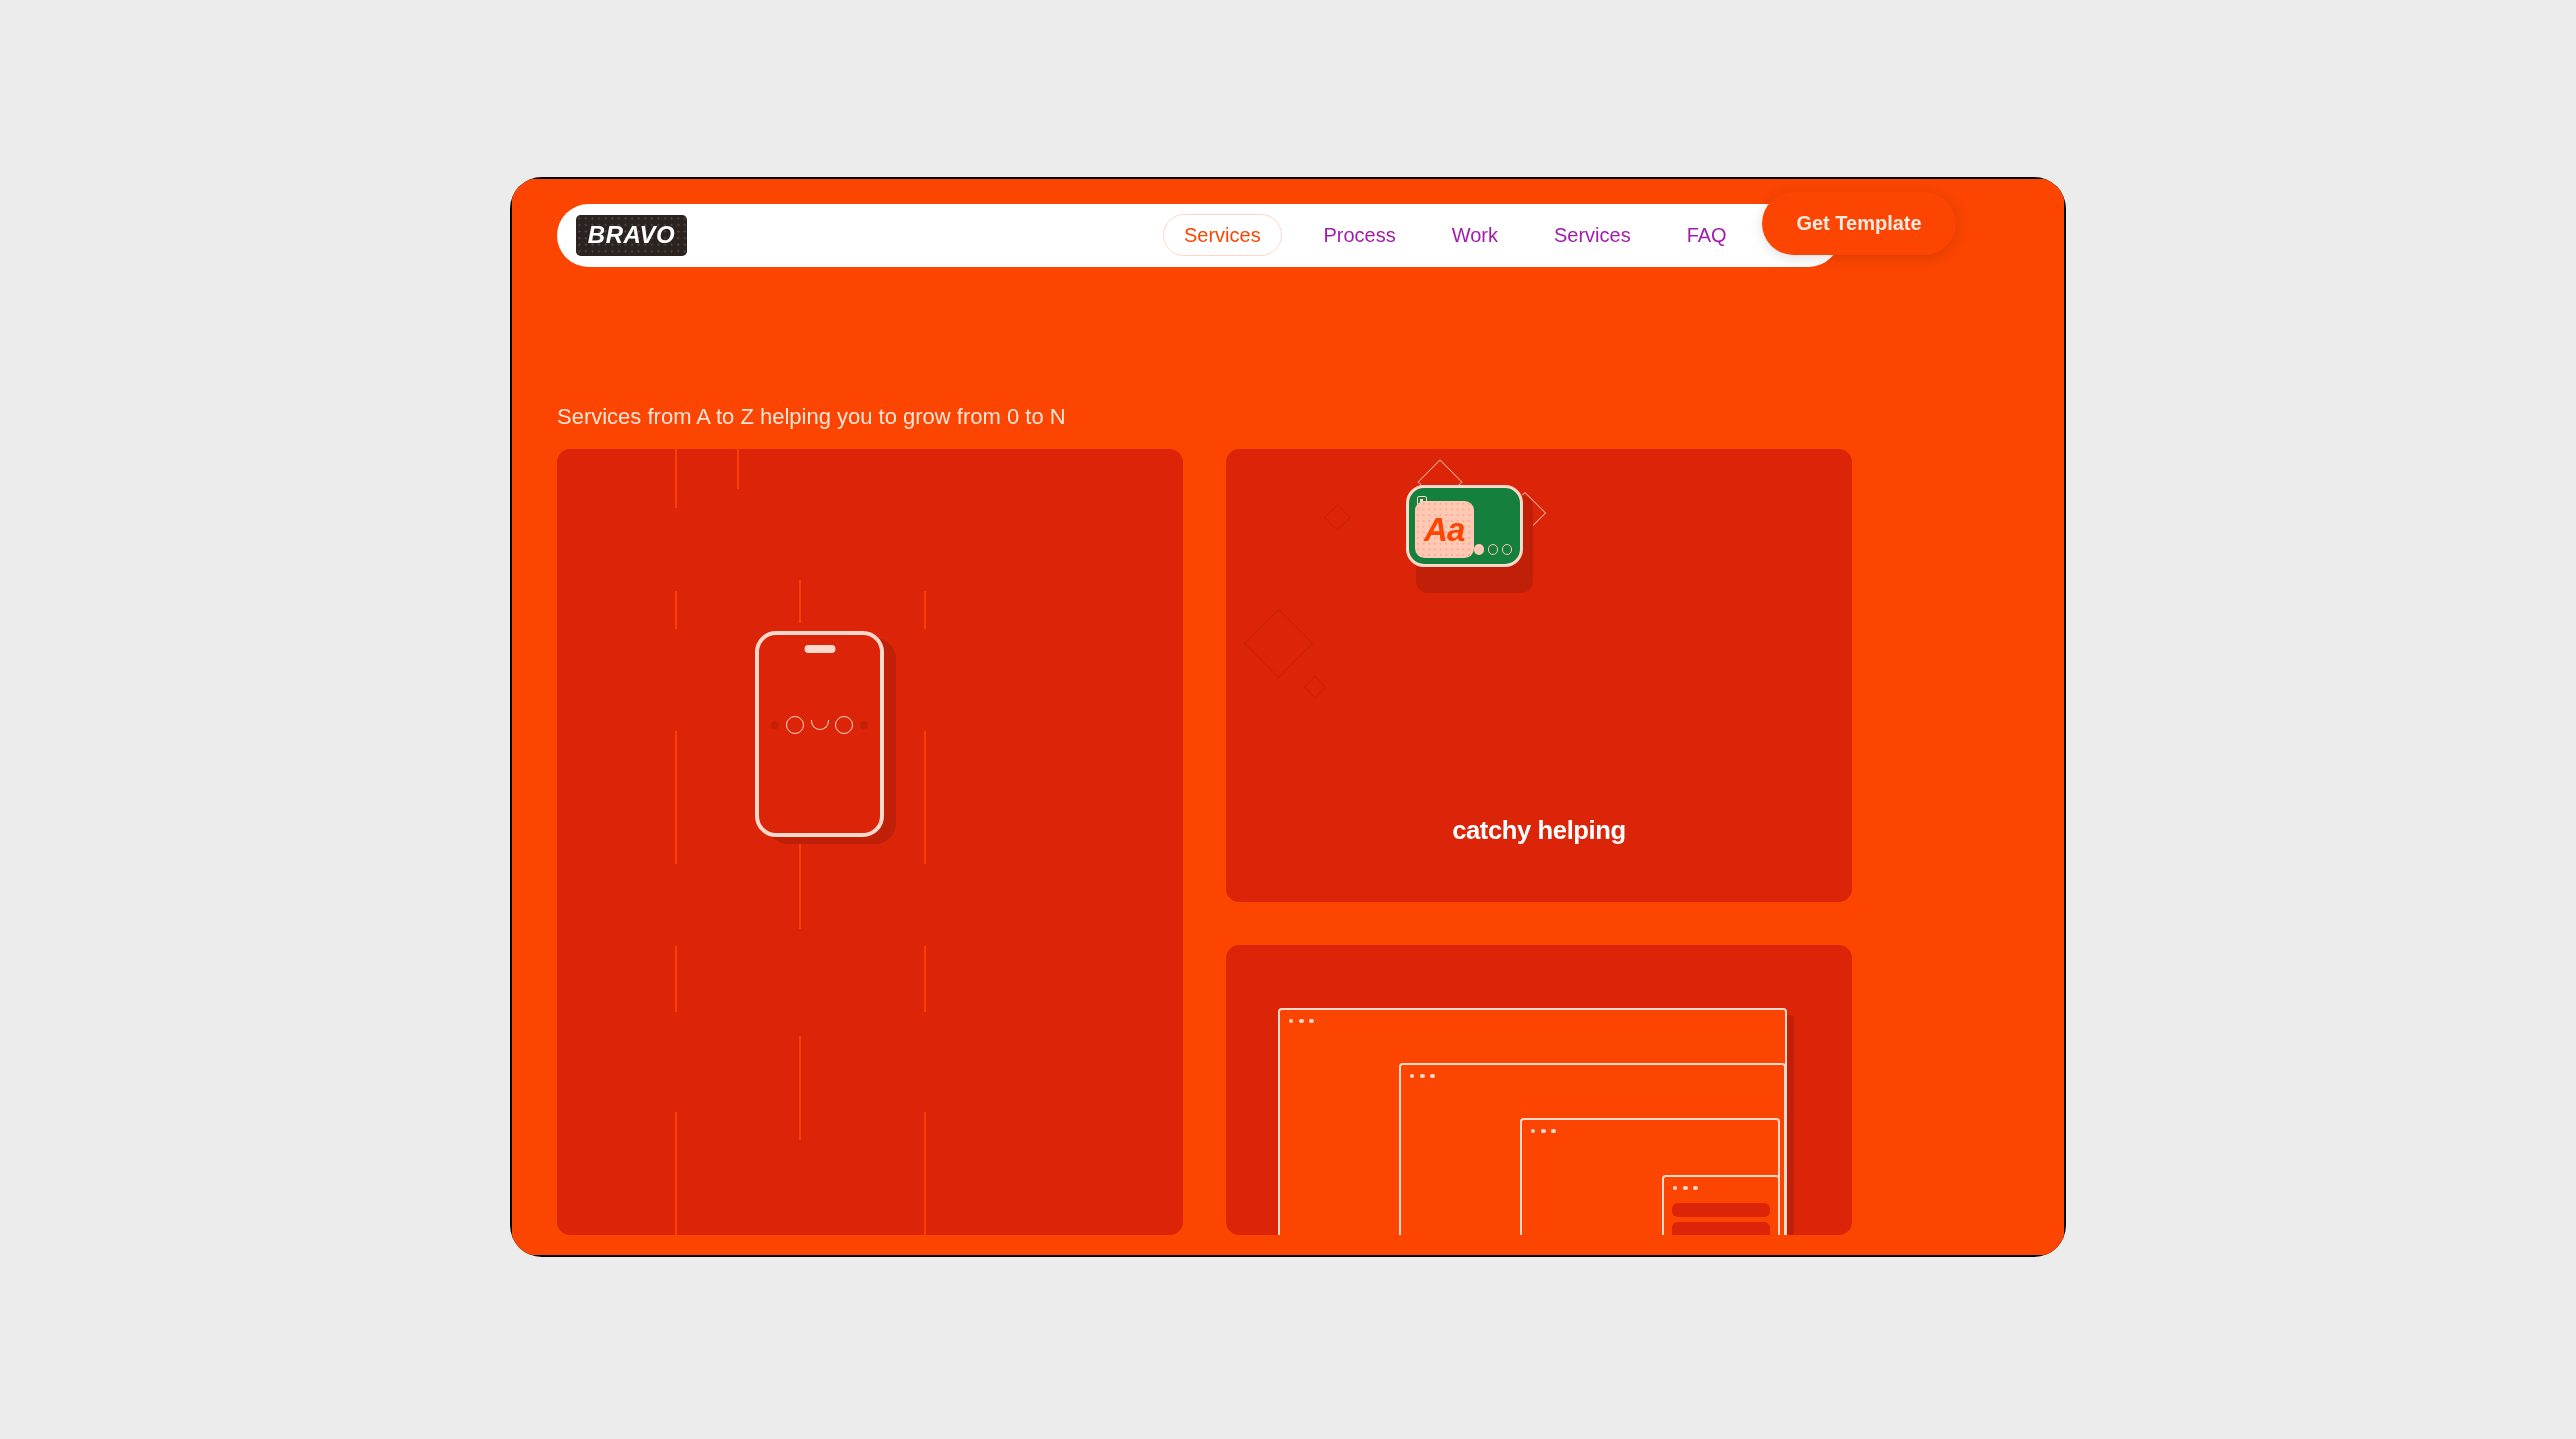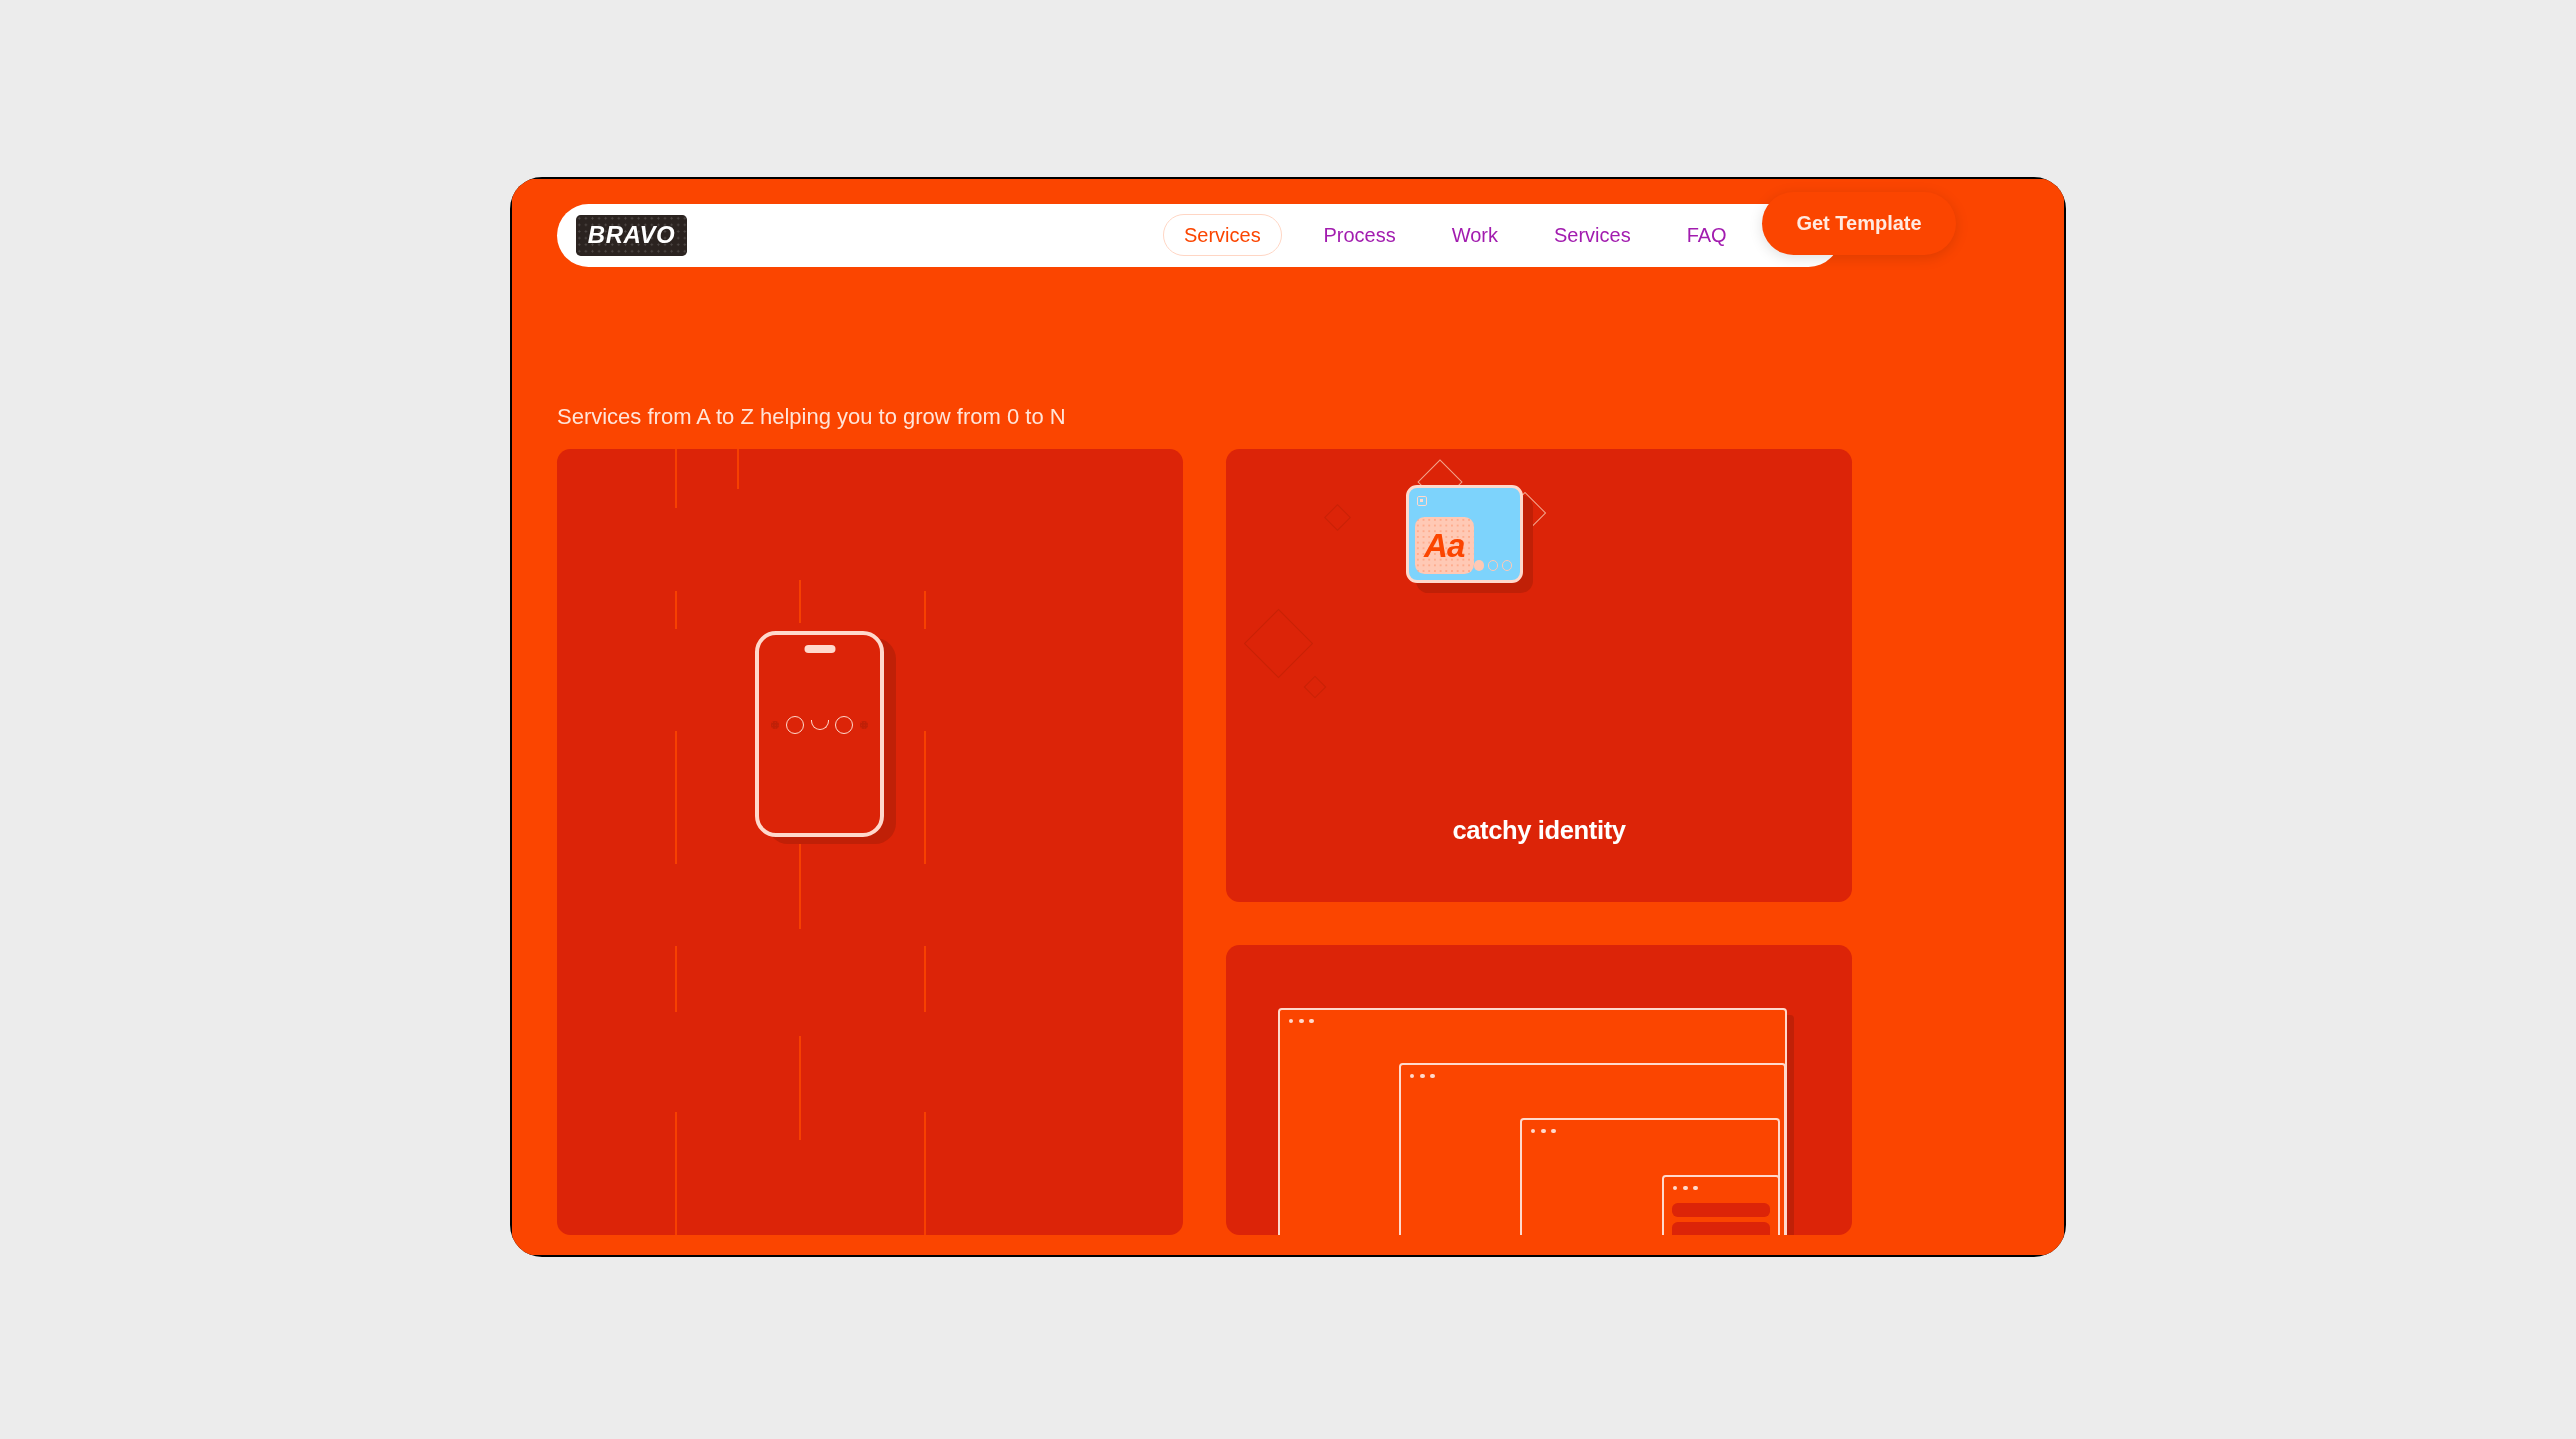--- a/index.html
+++ b/index.html
@@ -154,24 +154,24 @@
     border:1.4px solid;
     transform:rotate(45deg);
   }
   #win-shadow{
     position:absolute; left:63px; top:36px;
     width:117px; height:98px;
     background:#C02007; border-radius:12.3px;
   }
   #app-window{
     position:absolute; left:53px; top:26.5px;
-    width:117px; height:98px;
-    background:#7dd3fc;
+    width:117px; height:82px;
+    background:#15803d;
     border:3.8px solid #ffd9cc;
-    border-radius:11px;
+    border-radius:18px;
   }
   #win-square{
     position:absolute; left:7.6px; top:7.6px;
     width:10.4px; height:10.4px;
     border:1.9px solid #ffd9cc;
     border-radius:1.9px;
     display:flex; align-items:center; justify-content:center;
   }
   #win-square i{ width:2.8px; height:2.8px; background:#ffd9cc; display:block; }
   #aa-panel{
@@ -291,21 +291,21 @@
               <span id="aa-text">Aa</span>
             </div>
             <div id="win-dots">
               <span class="wd filled"></span>
               <span class="wd hollow"></span>
               <span class="wd hollow"></span>
             </div>
           </div>
         </div>
 
-        <div id="identity-label">catchy identity</div>
+        <div id="identity-label">catchy helping</div>
       </div>
 
       <div class="card" id="card-windows">
         <div id="brw-shadow"></div>
 
         <div class="browser" style="left:52px;top:63px;width:509px;height:246px;">
           <div class="bdots">
               <span></span>
               <span></span>
               <span></span>

